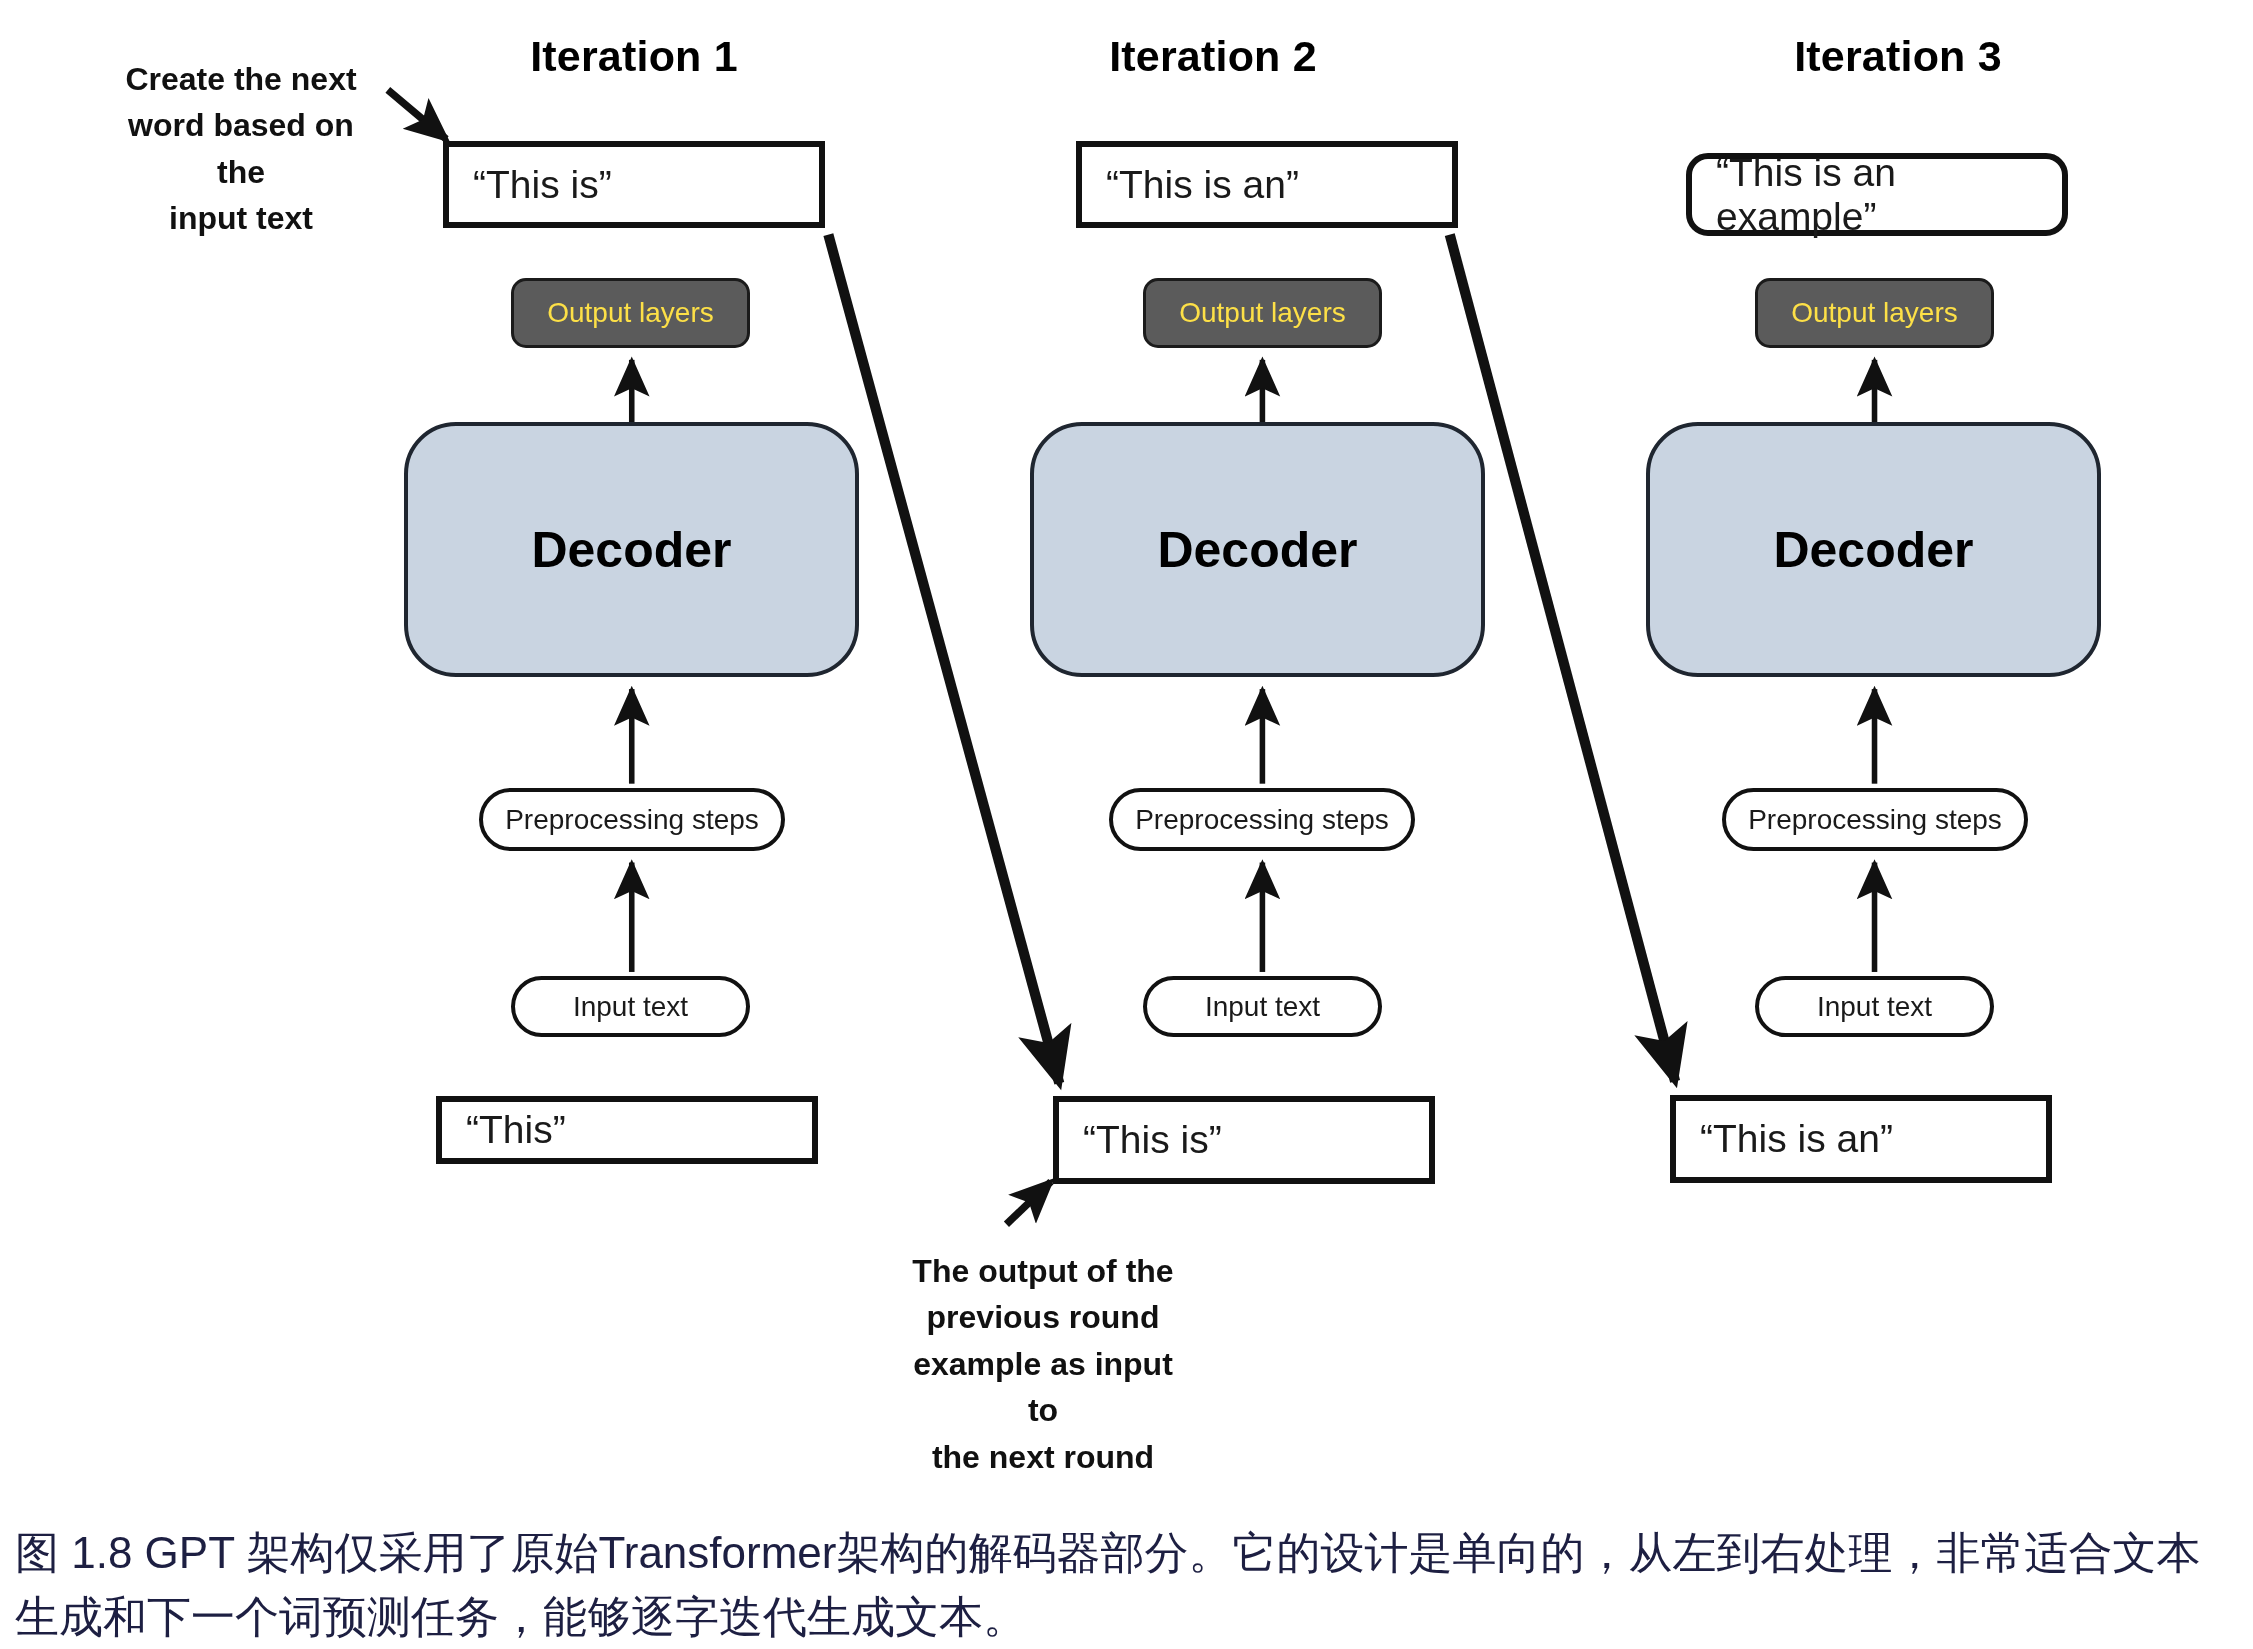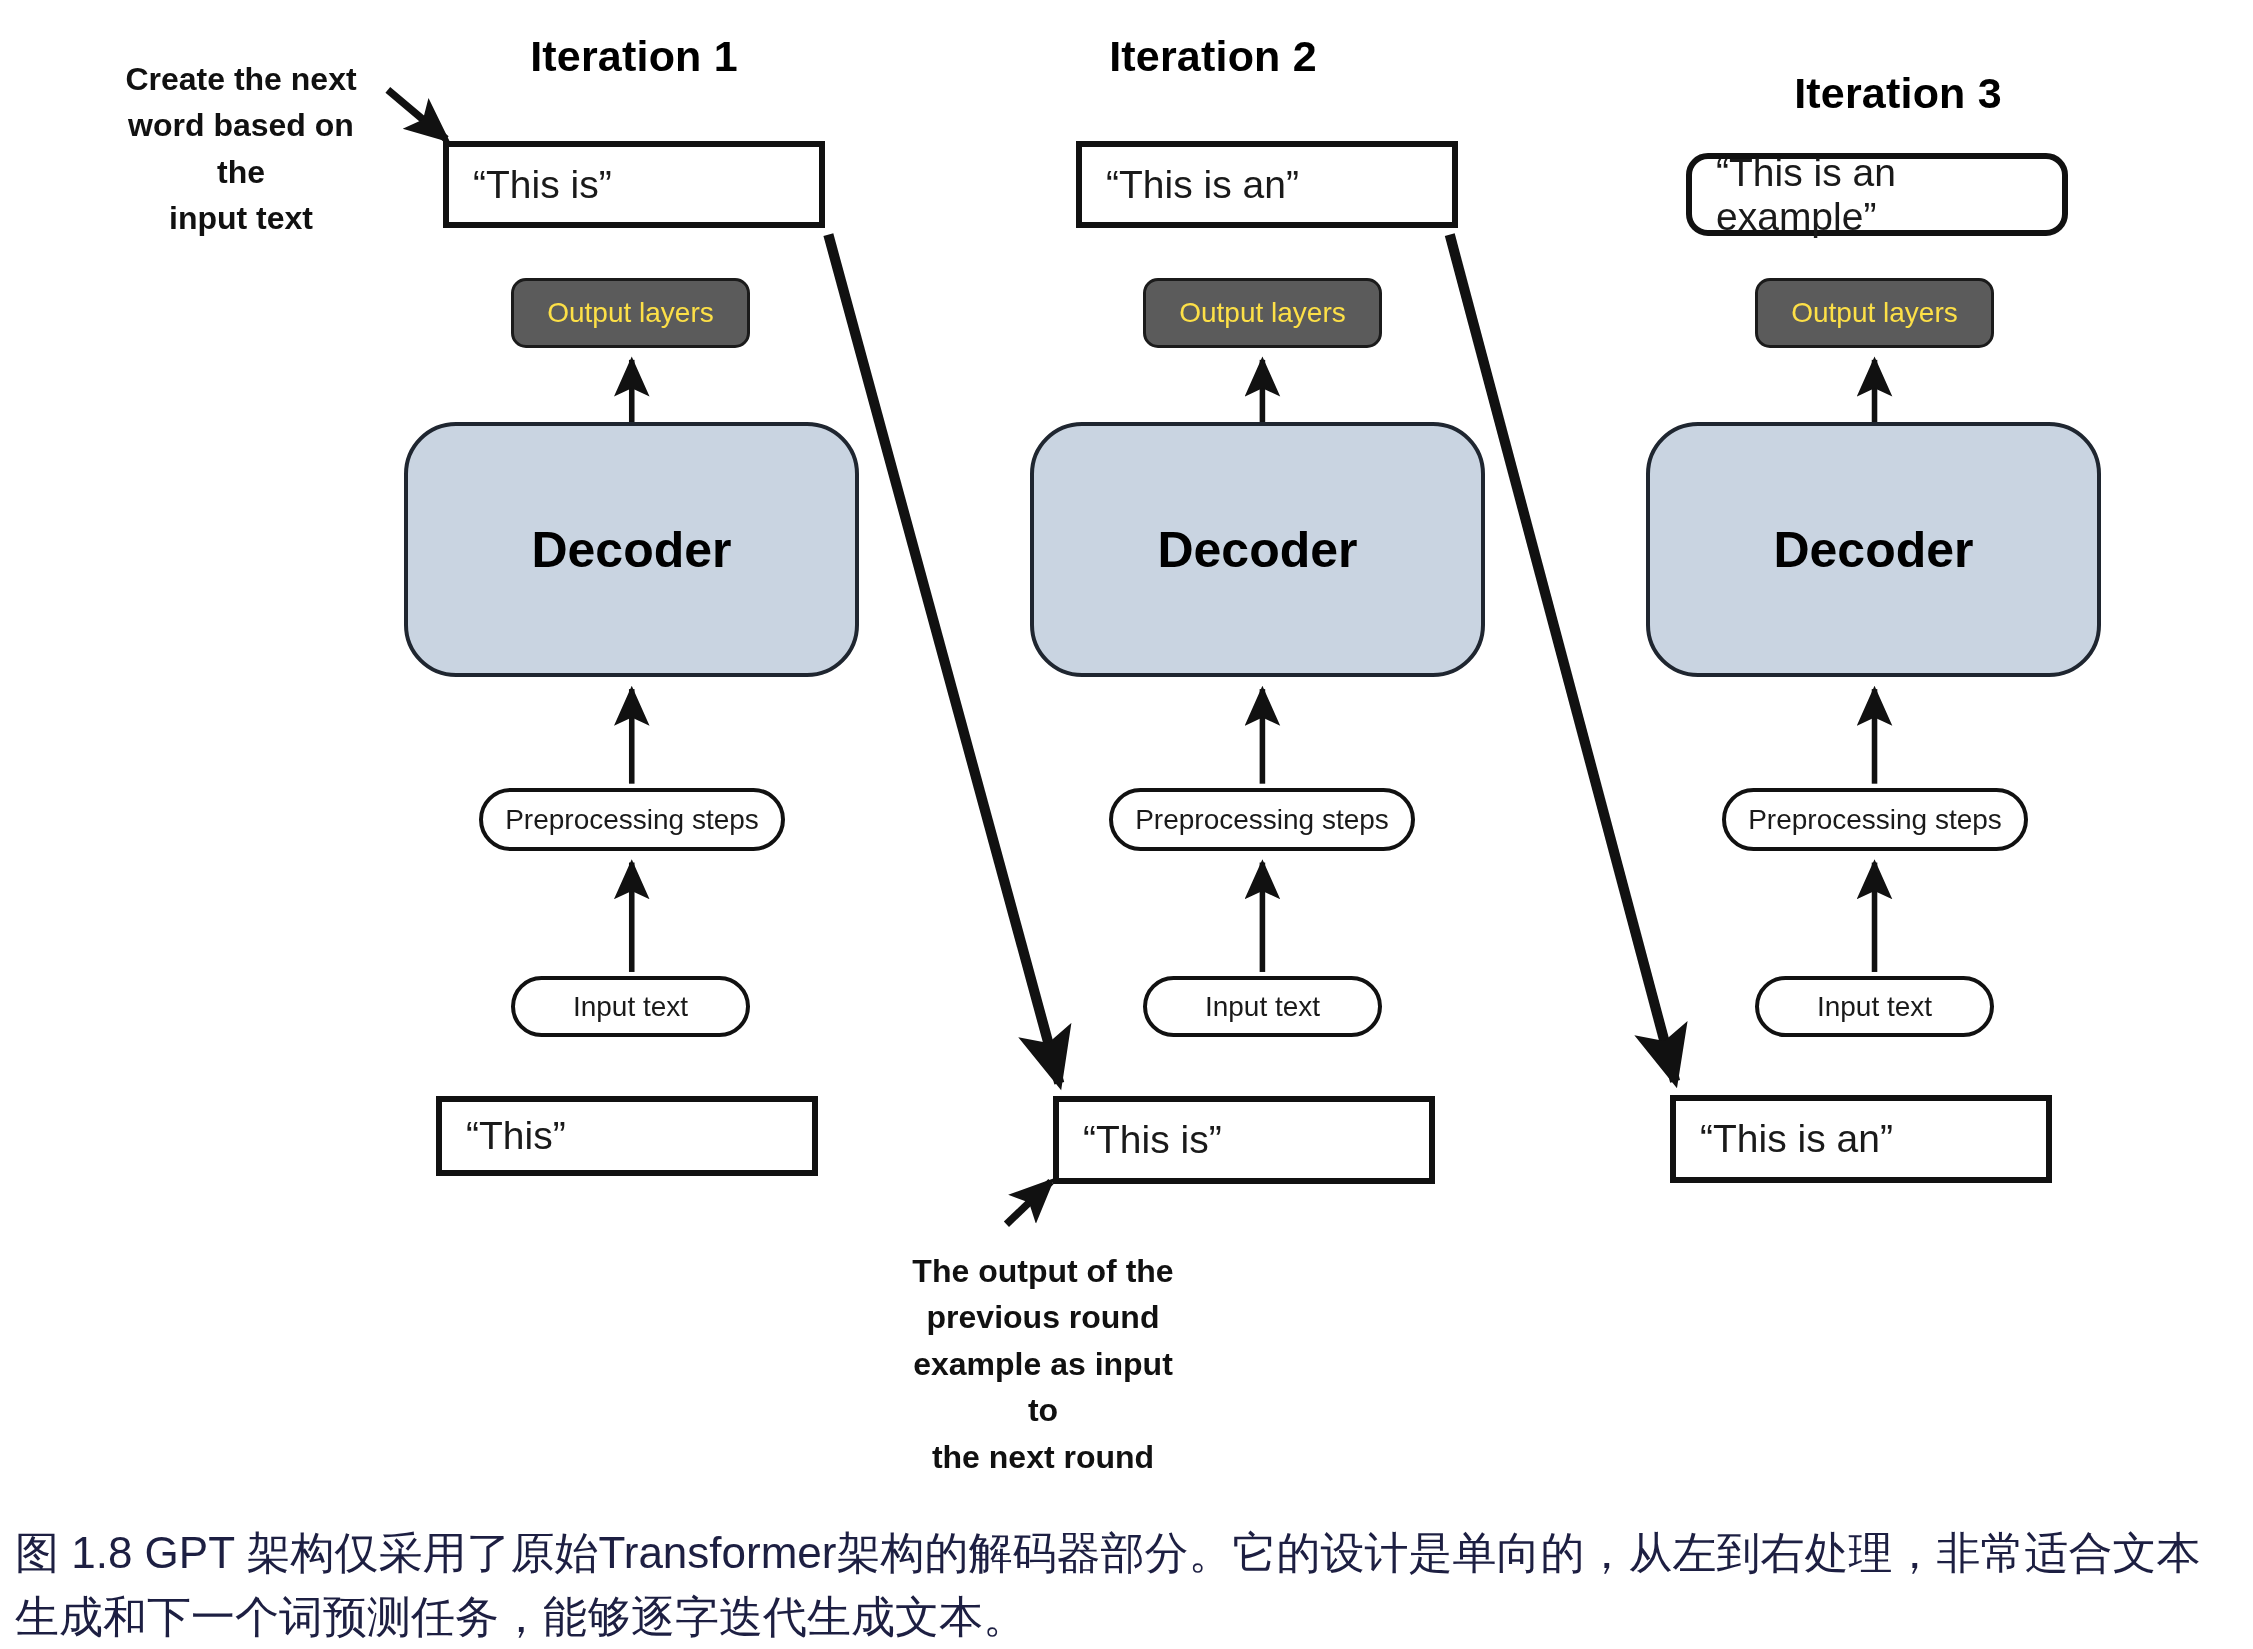--- a/index.html
+++ b/index.html
@@ -64,37 +64,37 @@
   <div class="textbox" style="left:443px;top:141px;width:382px;height:87px;">“This is”</div>
 
   <div class="outbox" style="left:511px;top:278px;width:239px;height:70px;">Output layers</div>
 
   <div class="decoder" style="left:404px;top:422px;width:455px;height:255px;">Decoder</div>
 
   <div class="pill" style="left:479px;top:788px;width:306px;height:63px;">Preprocessing steps</div>
 
   <div class="pill" style="left:511px;top:976px;width:239px;height:61px;">Input text</div>
 
-  <div class="textbox" style="left:436px;top:1096px;width:382px;height:80px;">“This”</div>
+  <div class="textbox" style="left:436px;top:1096px;width:382px;height:68px;">“This”</div>
 
   <div class="col-title" style="left:1022px;top:32px;width:382px;">Iteration 2</div>
 
   <div class="textbox" style="left:1076px;top:141px;width:382px;height:87px;">“This is an”</div>
 
   <div class="outbox" style="left:1143px;top:278px;width:239px;height:70px;">Output layers</div>
 
   <div class="decoder" style="left:1030px;top:422px;width:455px;height:255px;">Decoder</div>
 
   <div class="pill" style="left:1109px;top:788px;width:306px;height:63px;">Preprocessing steps</div>
 
   <div class="pill" style="left:1143px;top:976px;width:239px;height:61px;">Input text</div>
 
   <div class="textbox" style="left:1053px;top:1096px;width:382px;height:88px;">“This is”</div>
 
-  <div class="col-title" style="left:1707px;top:32px;width:382px;margin-top:37px;">Iteration 3</div>
+  <div class="col-title" style="left:1707px;top:32px;width:382px;">Iteration 3</div>
 
   <div class="textbox" style="left:1686px;top:153px;width:382px;height:83px;border-radius:22px;">“This is an example”</div>
 
   <div class="outbox" style="left:1755px;top:278px;width:239px;height:70px;">Output layers</div>
 
   <div class="decoder" style="left:1646px;top:422px;width:455px;height:255px;">Decoder</div>
 
   <div class="pill" style="left:1722px;top:788px;width:306px;height:63px;">Preprocessing steps</div>
 
   <div class="pill" style="left:1755px;top:976px;width:239px;height:61px;">Input text</div>

